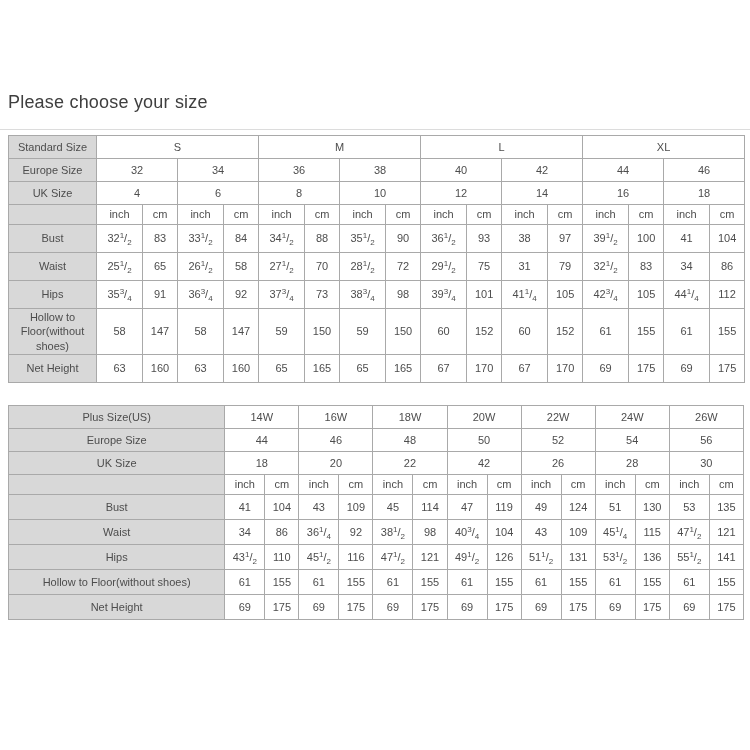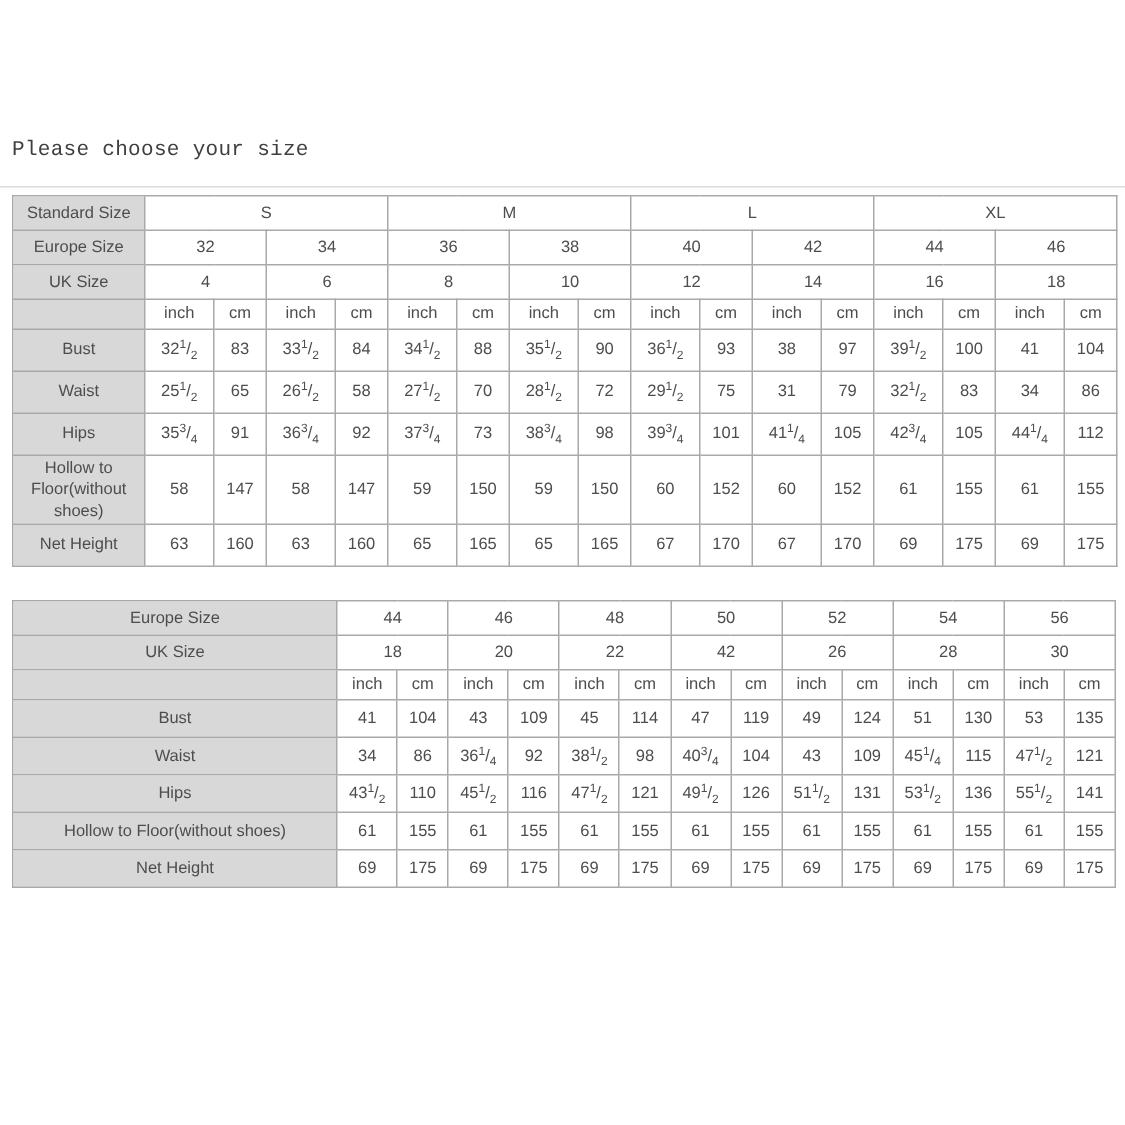--- a/index.html
+++ b/index.html
@@ -11,26 +11,25 @@
   body {
     width: 750px;
     height: 750px;
     overflow: hidden;
     position: relative;
   }
   .content {
     padding: 92px 6px 0 8px;
   }
   .page-title {
-    font-size: 14px;
+    font-size: 18px;
     font-weight: 400;
     color: #3f3f3f;
     margin: 0 0 16px 0;
     letter-spacing: 0.2px;
-    font-family: Liberation Mono, monospace;
   }
   .rule {
     border: 0;
     border-top: 1px solid var(--rule-color, #dcdcdc);
     margin: 0 0 0 -8px;
     width: 750px;
   }
   .size-table {
     border-collapse: collapse;
     table-layout: fixed;
@@ -249,20 +248,30 @@
         <col style="width: 34px;">
         <col style="width: 40px;">
         <col style="width: 34px;">
         <col style="width: 40px;">
         <col style="width: 34px;">
         <col style="width: 40px;">
         <col style="width: 34px;">
       </colgroup>
       <tbody>
         <tr class="hdr-row">
+          <td class="label">Plus Size(US)</td>
+          <td class="size" colspan="2">14W</td>
+          <td class="size" colspan="2">16W</td>
+          <td class="size" colspan="2">18W</td>
+          <td class="size" colspan="2">20W</td>
+          <td class="size" colspan="2">22W</td>
+          <td class="size" colspan="2">24W</td>
+          <td class="size" colspan="2">26W</td>
+        </tr>
+        <tr class="hdr-row">
           <td class="label">Europe Size</td>
           <td class="size" colspan="2">44</td>
           <td class="size" colspan="2">46</td>
           <td class="size" colspan="2">48</td>
           <td class="size" colspan="2">50</td>
           <td class="size" colspan="2">52</td>
           <td class="size" colspan="2">54</td>
           <td class="size" colspan="2">56</td>
         </tr>
         <tr class="hdr-row">

